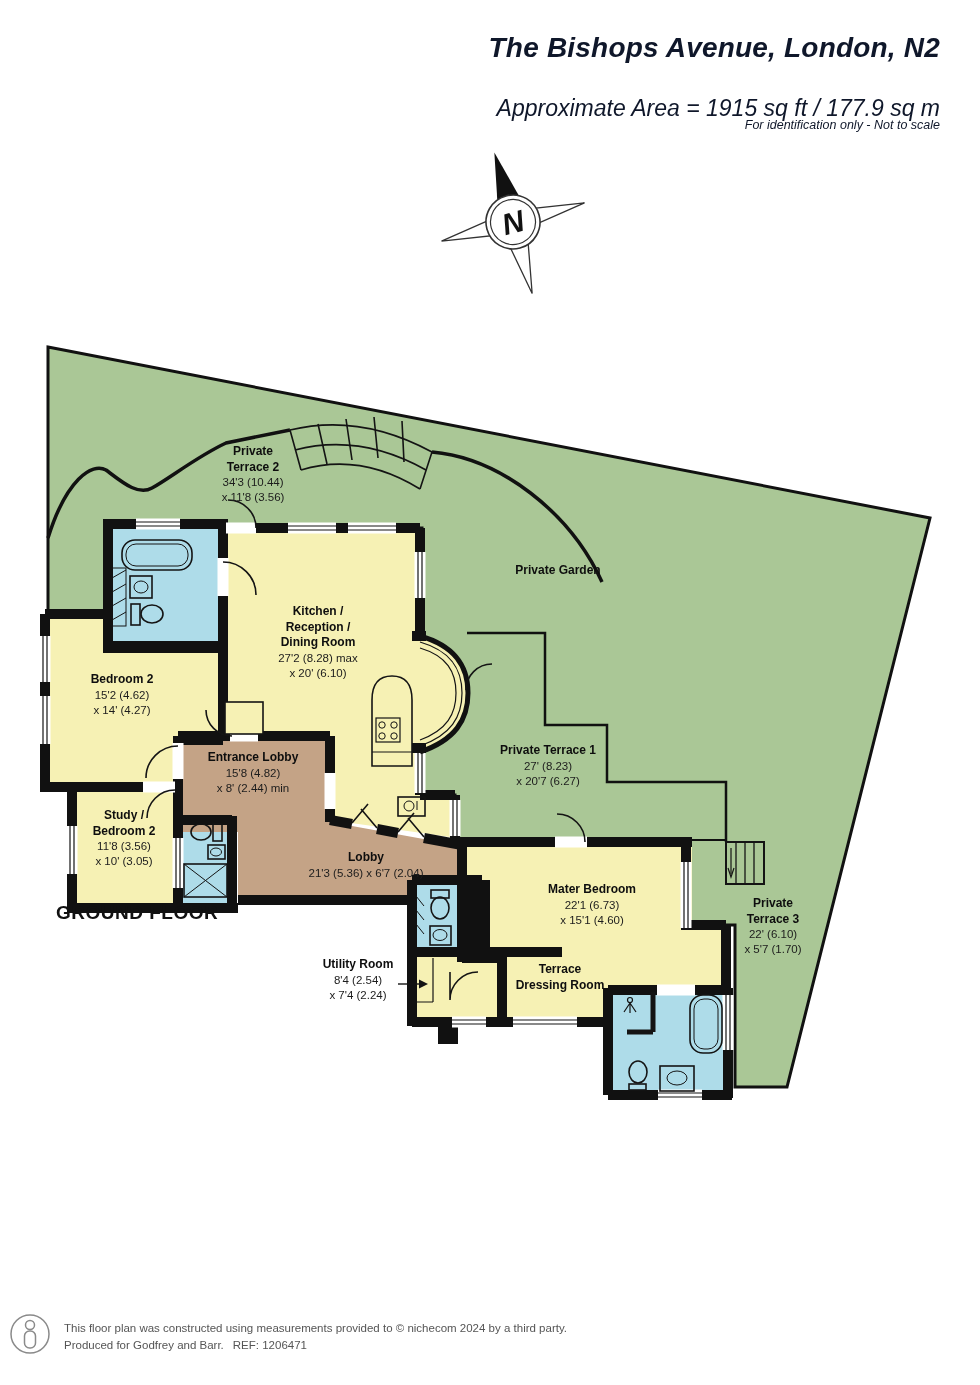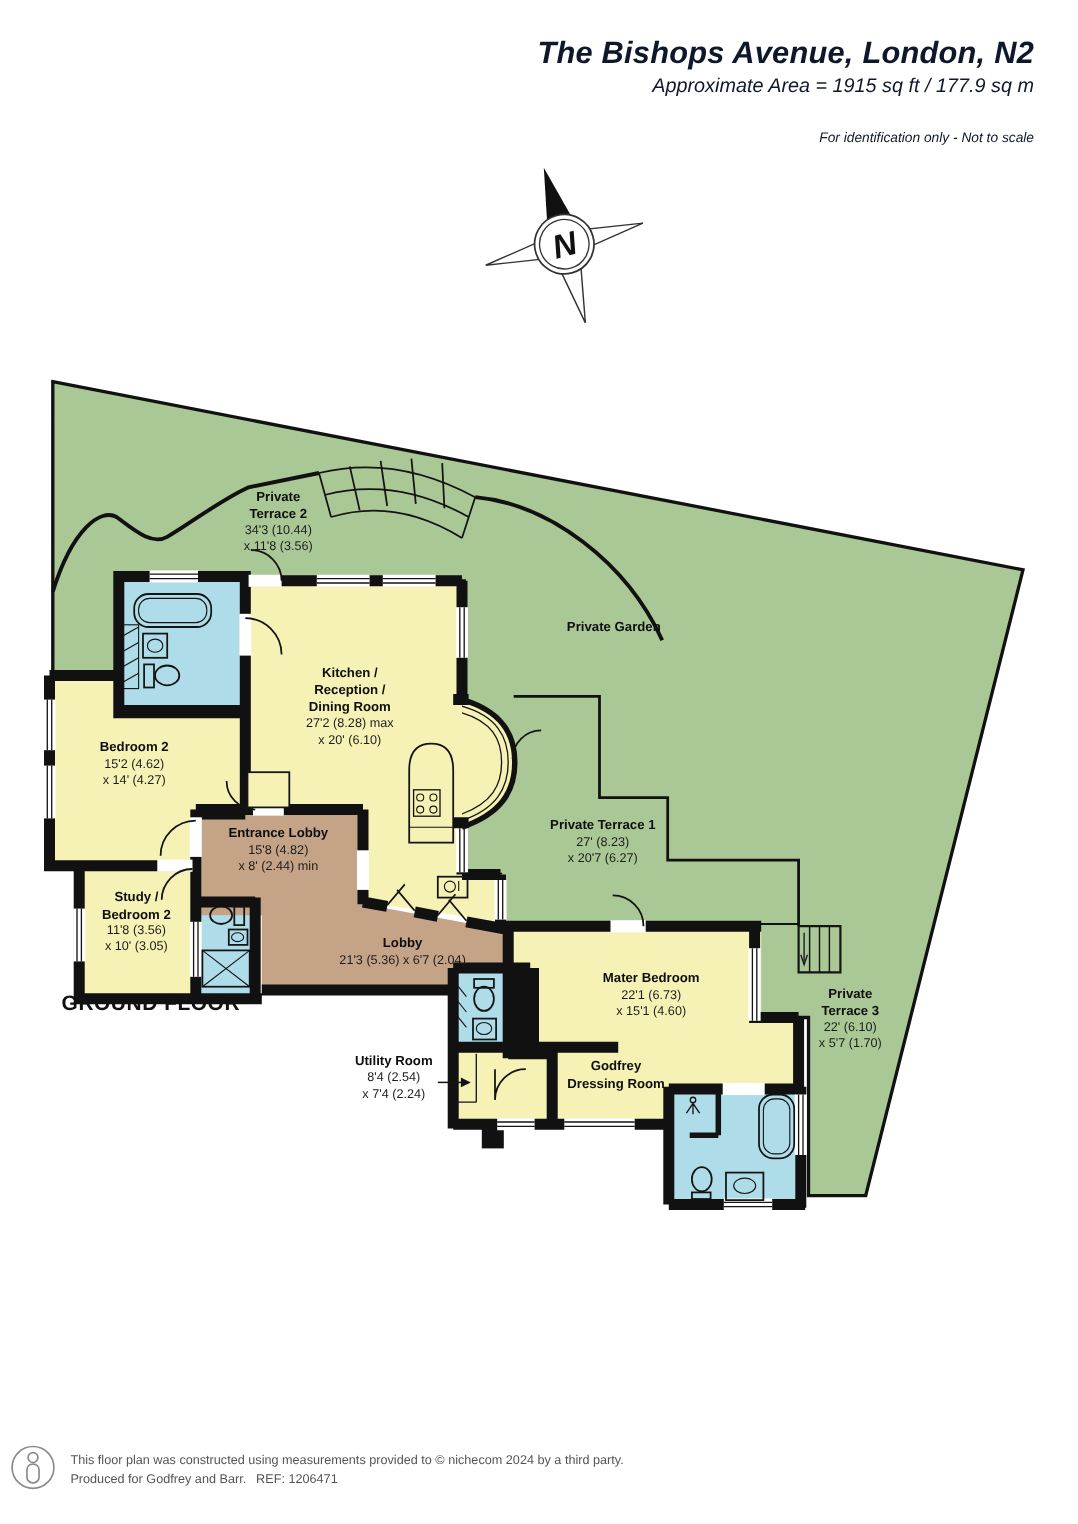--- a/index.html
+++ b/index.html
@@ -1,20 +1,20 @@
 <!DOCTYPE html>
 <html style="--c-garden: #aac796; --c-room: #f6f1b4; --c-hall: #c4a386; --c-bath: #aedce9; --c-wall: #111111;"><head>
 <meta charset="utf-8">
 <style>
   html,body{margin:0;padding:0;background:#ffffff;}
   body{width:980px;height:1385px;position:relative;font-family:"Liberation Sans",sans-serif;overflow:hidden;}
   svg{position:absolute;left:0;top:0;}
   .hdr{position:absolute;right:40px;text-align:center;color:#0f172a;font-style:italic;}
   .hdr-title{top:32px;font-size:28px;font-weight:700;letter-spacing:.2px;}
-  .hdr-area{top:68px;font-size:18px;margin-left:38px;}
+  .hdr-area{top:95px;font-size:23px;margin-left:38px;}
   .hdr-note{top:108px;font-size:12.5px;margin-top:10px;}
   .lbl{position:absolute;transform:translateX(-50%);text-align:center;font-size:11.5px;line-height:1.3;color:#1c1c1c;white-space:nowrap;}
   .lbl .nm{font-weight:700;font-size:12px;color:#0e0e0e;}
   .floorlbl{position:absolute;left:56px;top:902px;font-size:19px;font-weight:700;color:#111;letter-spacing:.5px;}
   .footer{position:absolute;left:64px;top:1320px;font-size:11.5px;color:#555;line-height:1.45;}
   .footer .ref{margin-left:9px;}
 </style>
 </head>
 <body>
 
@@ -332,21 +332,21 @@
   <div>x 5'7 (1.70)</div>
 </div>
 
 <div class="lbl" style="left:358px;top:957px">
   <div class="nm">Utility Room</div>
   <div>8'4 (2.54)</div>
   <div>x 7'4 (2.24)</div>
 </div>
 
 <div class="lbl" style="left:560px;top:962px">
-  <div class="nm">Godfrey</div>
+  <div class="nm">Terrace</div>
   <div class="nm">Dressing Room</div>
 </div>
 
 <div class="floorlbl">GROUND FLOOR</div>
 
 <div class="footer">
   <div>This floor plan was constructed using measurements provided to © nichecom 2024 by a third party.</div>
   <div>
     <span>Produced for Godfrey and Barr.</span><span class="ref">REF: 1206471</span>
   </div>

